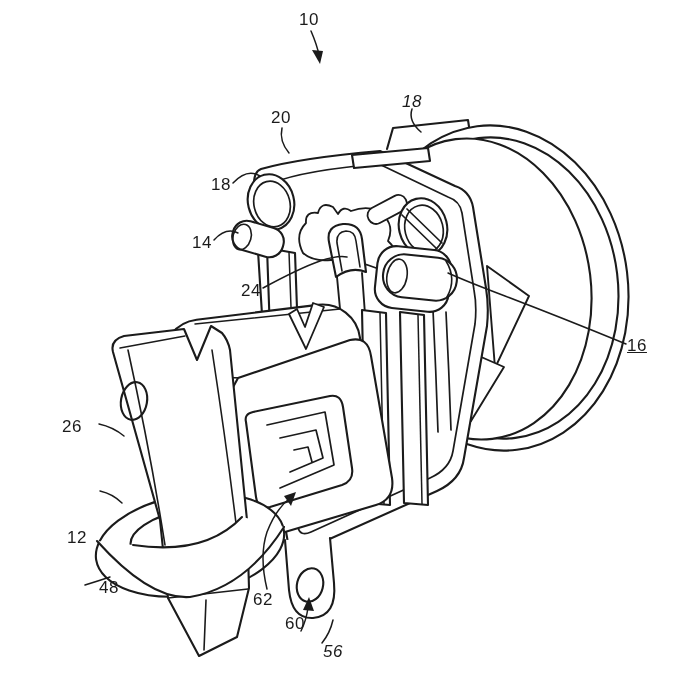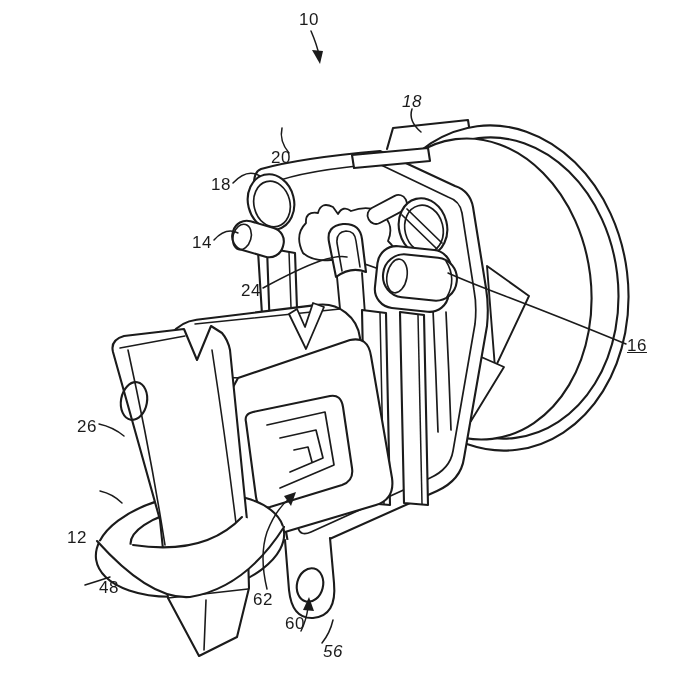--- a/index.html
+++ b/index.html
@@ -153,26 +153,26 @@
       <path d="M296,492 L284,496 L291,506 Z" fill="#1b1b1b" stroke="none"></path>
       <path d="M301,631 Q306,621 308,608"></path>
       <path d="M309,597 L303,610 L314,611 Z" fill="#1b1b1b" stroke="none"></path>
       <path d="M322,643 Q330,633 333,620"></path>
     </g>
   </svg>
 
   <div>
     <span class="ref-label" style="left: 309px; top: 20px;">10</span>
     <span class="ref-label" style="left: 412px; top: 102px; font-style: italic;">18</span>
-    <span class="ref-label" style="left: 281px; top: 118px; margin-top: 40px;">20</span>
+    <span class="ref-label" style="left: 281px; top: 118px;">20</span>
     <span class="ref-label" style="left: 221px; top: 185px;">18</span>
     <span class="ref-label" style="left: 202px; top: 243px;">14</span>
     <span class="ref-label" style="left: 251px; top: 291px;">24</span>
     <span class="ref-label" style="left: 637px; top: 346px; text-decoration: underline;">16</span>
-    <span class="ref-label" style="left: 87px; top: 427px;">26</span>
+    <span class="ref-label" style="left: 72px; top: 427px;">26</span>
     <span class="ref-label" style="left: 77px; top: 493px; margin-top: 45px;">12</span>
     <span class="ref-label" style="left: 73px; top: 588px; margin-left: 36px;">48</span>
     <span class="ref-label" style="left: 263px; top: 600px;">62</span>
     <span class="ref-label" style="left: 295px; top: 624px;">60</span>
     <span class="ref-label" style="left: 333px; top: 652px; font-style: italic;">56</span>
   </div>
 
 </div>
 
 </body></html>

